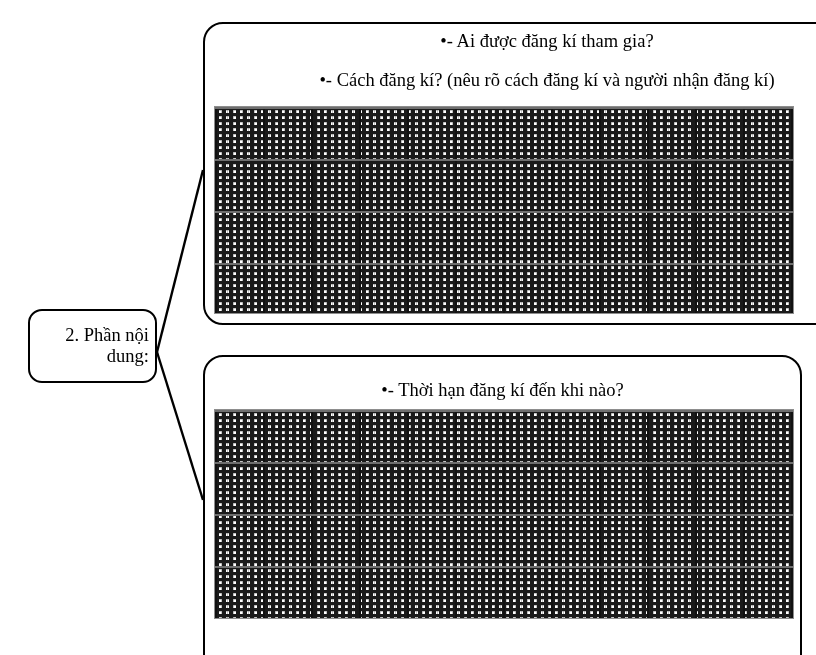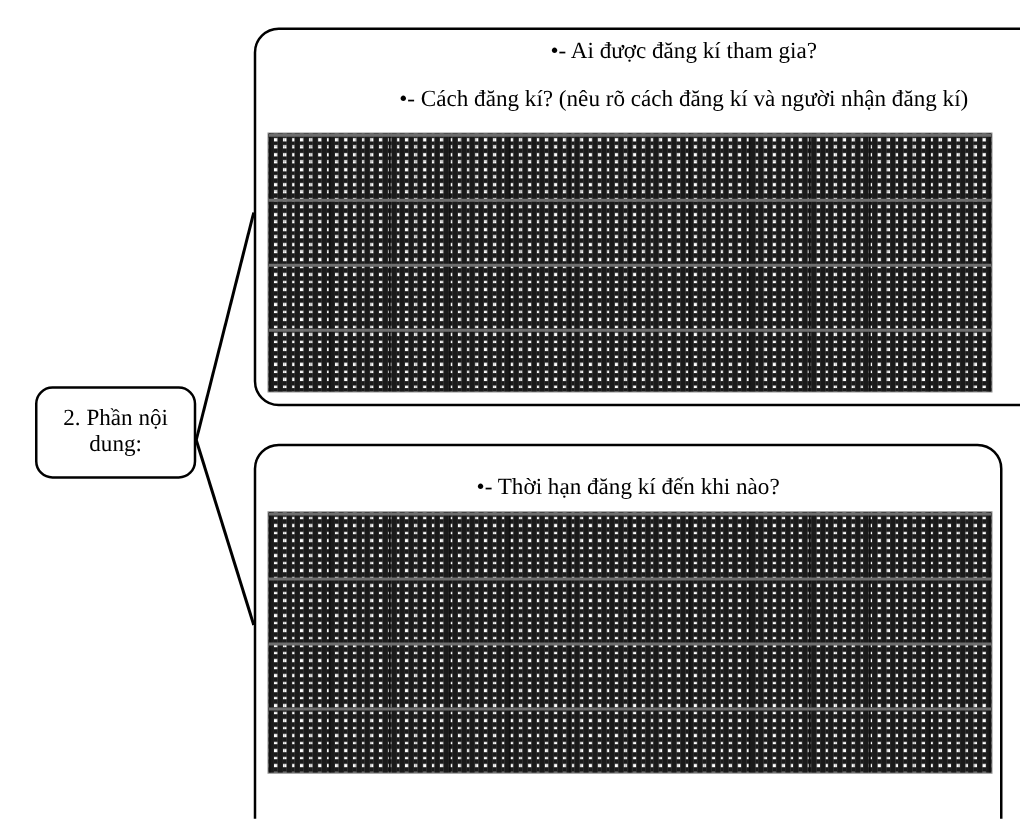--- a/index.html
+++ b/index.html
@@ -46,21 +46,21 @@
     background: #fff;
     z-index: 3;
     display: flex;
     align-items: center;
     justify-content: center;
     box-sizing: border-box;
   }
   .label-box .label-text {
     font-size: 18.5px;
     line-height: 1.16;
-    text-align: center;
+    text-align: right;
     padding: 0 6px;
   }
 
   
   .panel {
     position: absolute;
     border: 2.4px solid #000;
     border-radius: 20px;
     background: #fff;
     box-sizing: border-box;

